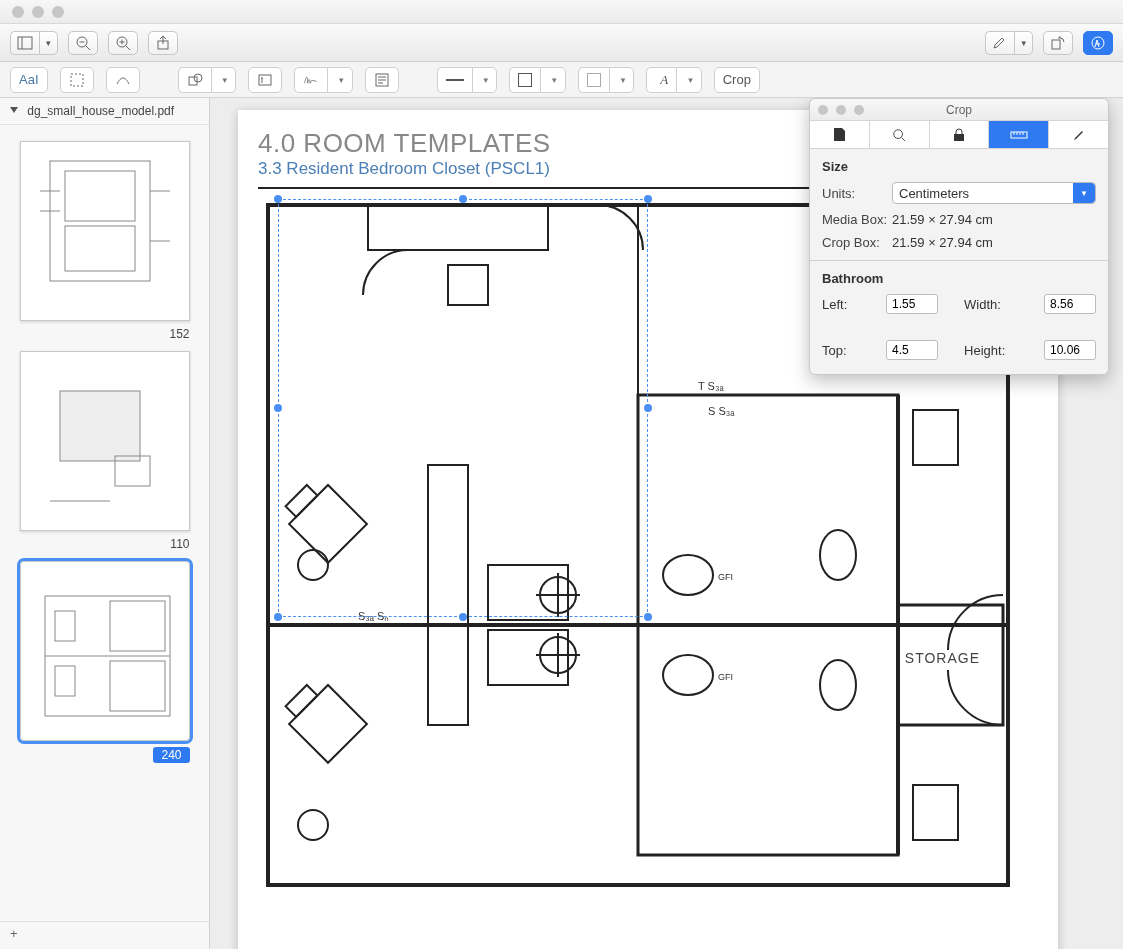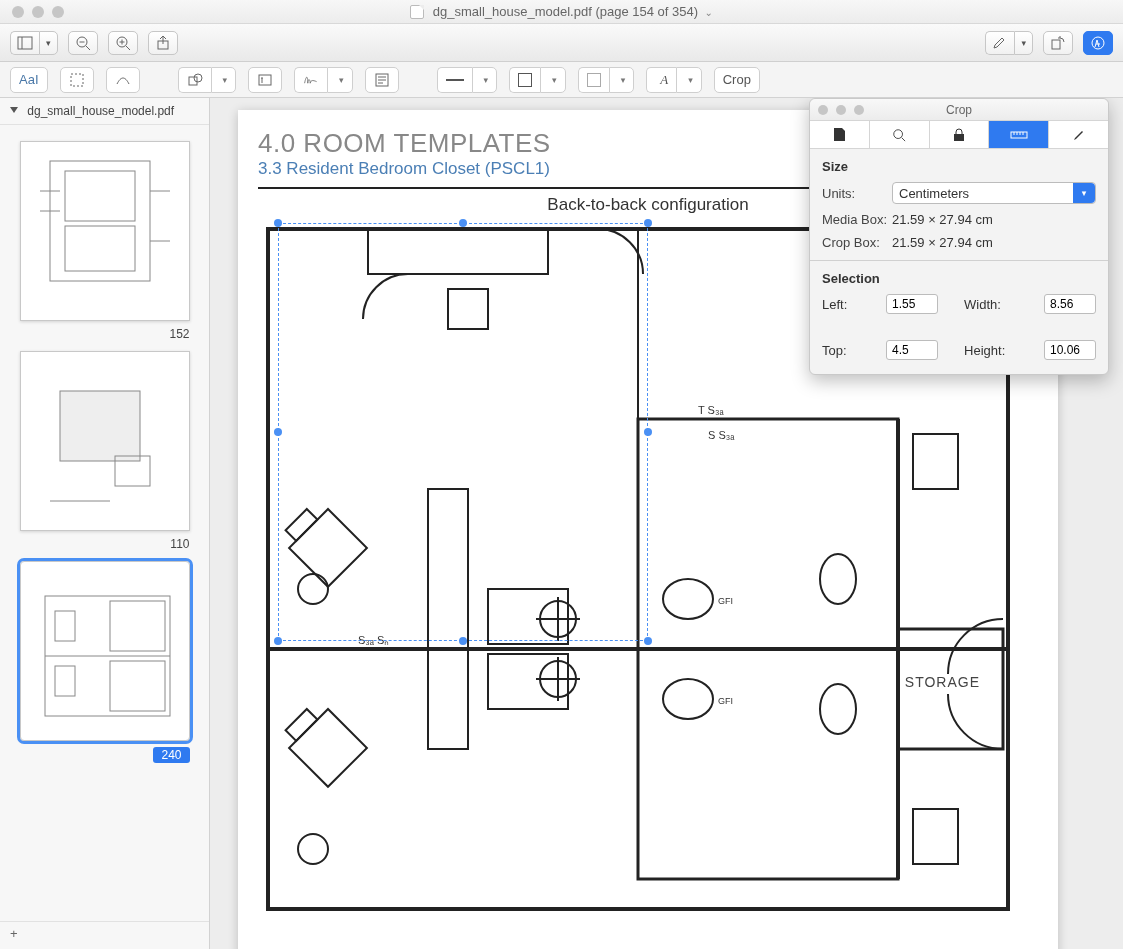--- a/index.html
+++ b/index.html
@@ -135,26 +135,20 @@
 </style>
 </head>
 <body>
 
 <div class="titlebar">
   <div class="traffic">
     <span></span>
     <span></span>
     <span></span>
   </div>
-  <div class="titlebar-title">
-    <span class="docicon"></span>
-    <span>dg_small_house_model.pdf</span>
-    <span>(page 154 of 354)</span>
-    <span style="font-size:10px;color:#888;">&nbsp;⌄</span>
-  </div>
 </div>
 
 <div class="toolbar1">
   <div class="tseg">
     <div class="btn seg-l">
       <svg class="svg-icon" viewBox="0 0 16 16">
           <rect x="1" y="2" width="14" height="12" fill="none" stroke="#666"></rect>
           <line x1="5" y1="2" x2="5" y2="14" stroke="#666"></line>
         </svg>
     </div>
@@ -351,21 +345,20 @@
       </div>
     </div>
     <div class="sidebar-add">+</div>
   </div>
 
   <div class="doc">
     <div class="page-main">
       <div class="ph-title">4.0 ROOM TEMPLATES</div>
       <div class="ph-sub light">3.3 Resident Bedroom Closet (PSCL1)</div>
       <hr class="hr">
-      <div class="config">Back-to-back configuration</div>
 
       <div class="plan">
         <svg viewBox="0 0 780 700" stroke="#222" fill="none" stroke-width="2">
 
           <rect x="10" y="10" width="740" height="680" stroke-width="4"></rect>
 
           <line x1="10" y1="430" x2="750" y2="430" stroke-width="4"></line>
 
           <line x1="380" y1="10" x2="380" y2="430"></line>
 
@@ -495,21 +488,21 @@
         </div>
         <div class="row">
           <span class="lbl">Media Box:</span>
           <span class="val">21.59 × 27.94 cm</span>
         </div>
         <div class="row">
           <span class="lbl">Crop Box:</span>
           <span class="val">21.59 × 27.94 cm</span>
         </div>
         <hr class="panel-hr">
-        <h5>Selection</h5>
+        <h5>Bathroom</h5>
         <div class="grid2">
           <span>Left:</span>
           <input class="numin" value="1.55" style="">
           <span>Width:</span>
           <input class="numin" value="8.56" style="">
           <span>Top:</span>
           <input class="numin" value="4.5" style="">
           <span>Height:</span>
           <input class="numin" value="10.06" style="">
         </div>

